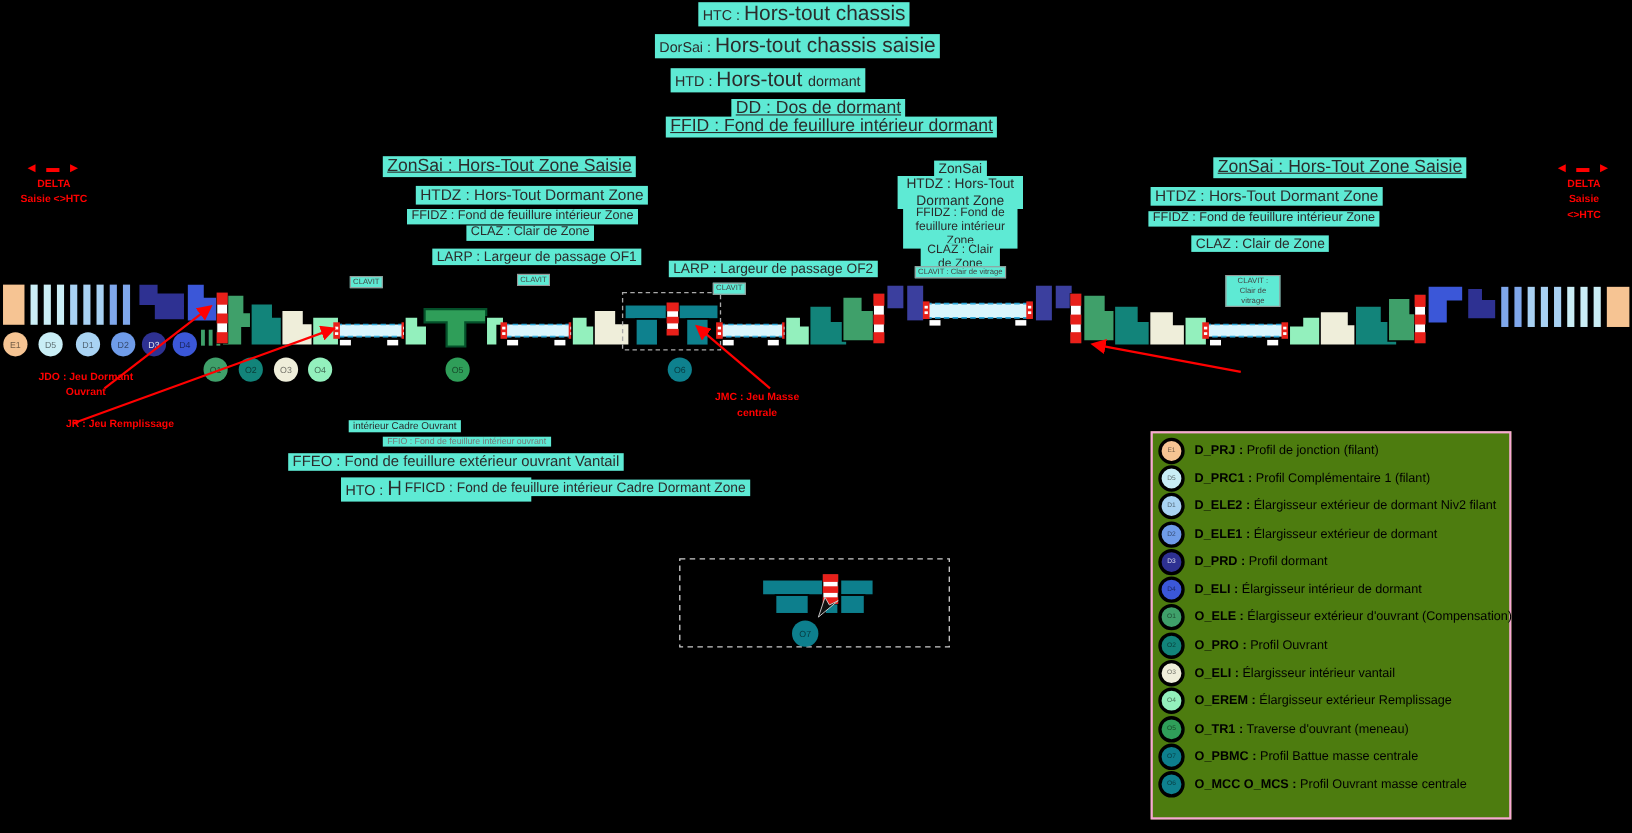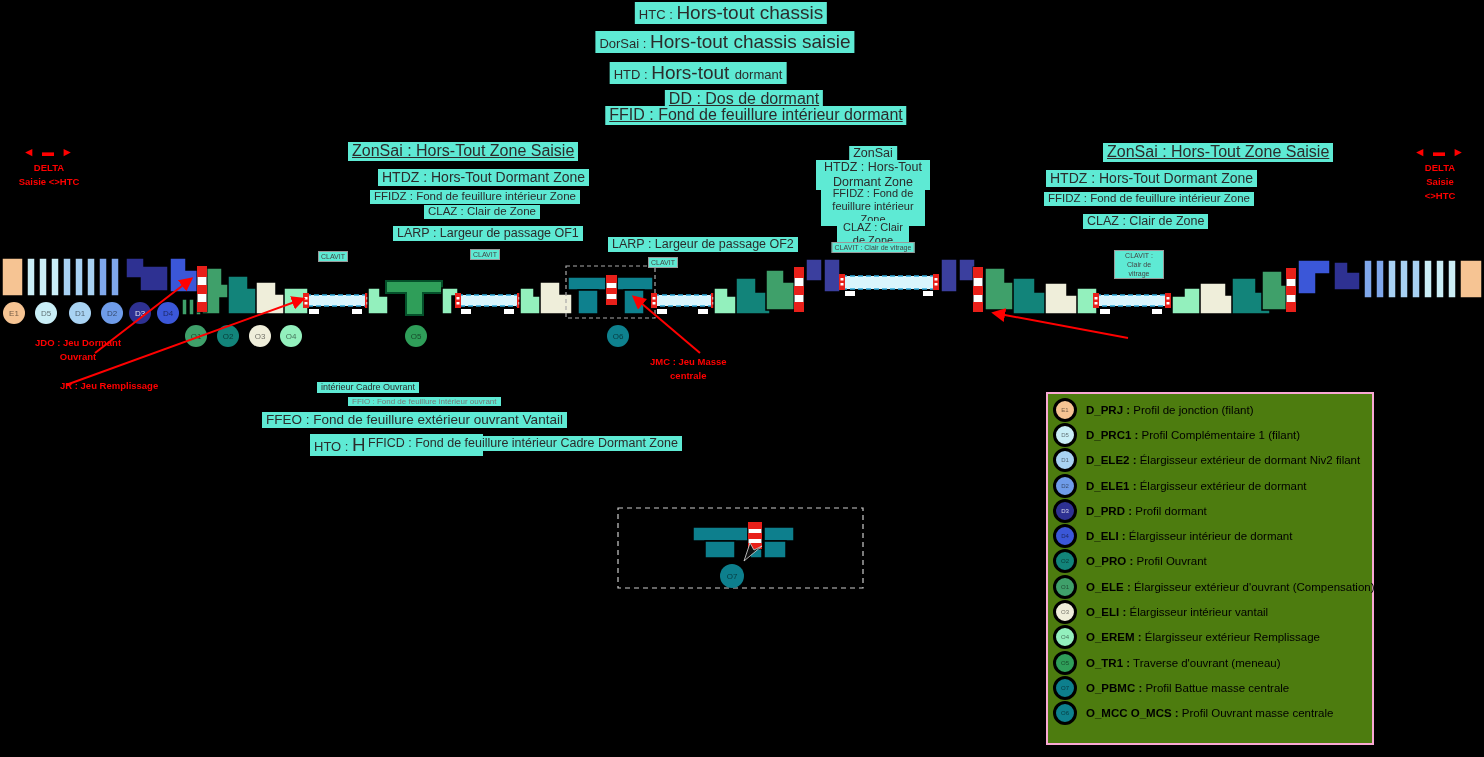--- a/index.html
+++ b/index.html
@@ -318,26 +318,26 @@
         </div>
         <div class="lrow">
           <span class="lbadge" style="background: rgb(46, 49, 146); color: rgba(255, 255, 255, 0.8);">D3</span>
           <span class="ltxt"><b>D_PRD :</b><span> Profil dormant</span></span>
         </div>
         <div class="lrow">
           <span class="lbadge" style="background: rgb(59, 87, 216); color: rgba(0, 0, 0, 0.55);">D4</span>
           <span class="ltxt"><b>D_ELI :</b><span> Élargisseur intérieur de dormant</span></span>
         </div>
         <div class="lrow">
+          <span class="lbadge" style="background: rgb(63, 160, 106); color: rgba(0, 0, 0, 0.55);">O1</span>
+          <span class="ltxt"><b>O_ELE :</b><span> Élargisseur extérieur d'ouvrant (Compensation)</span></span>
+        </div>
+        <div class="lrow">
           <span class="lbadge" style="background: rgb(18, 132, 122); color: rgba(0, 0, 0, 0.55);">O2</span>
           <span class="ltxt"><b>O_PRO :</b><span> Profil Ouvrant</span></span>
-        </div>
-        <div class="lrow">
-          <span class="lbadge" style="background: rgb(63, 160, 106); color: rgba(0, 0, 0, 0.55);">O1</span>
-          <span class="ltxt"><b>O_ELE :</b><span> Élargisseur extérieur d'ouvrant (Compensation)</span></span>
         </div>
         <div class="lrow">
           <span class="lbadge" style="background: rgb(239, 238, 218); color: rgba(0, 0, 0, 0.55);">O3</span>
           <span class="ltxt"><b>O_ELI :</b><span> Élargisseur intérieur vantail</span></span>
         </div>
         <div class="lrow">
           <span class="lbadge" style="background: rgb(147, 240, 189); color: rgba(0, 0, 0, 0.55);">O4</span>
           <span class="ltxt"><b>O_EREM :</b><span> Élargisseur extérieur Remplissage</span></span>
         </div>
         <div class="lrow">

